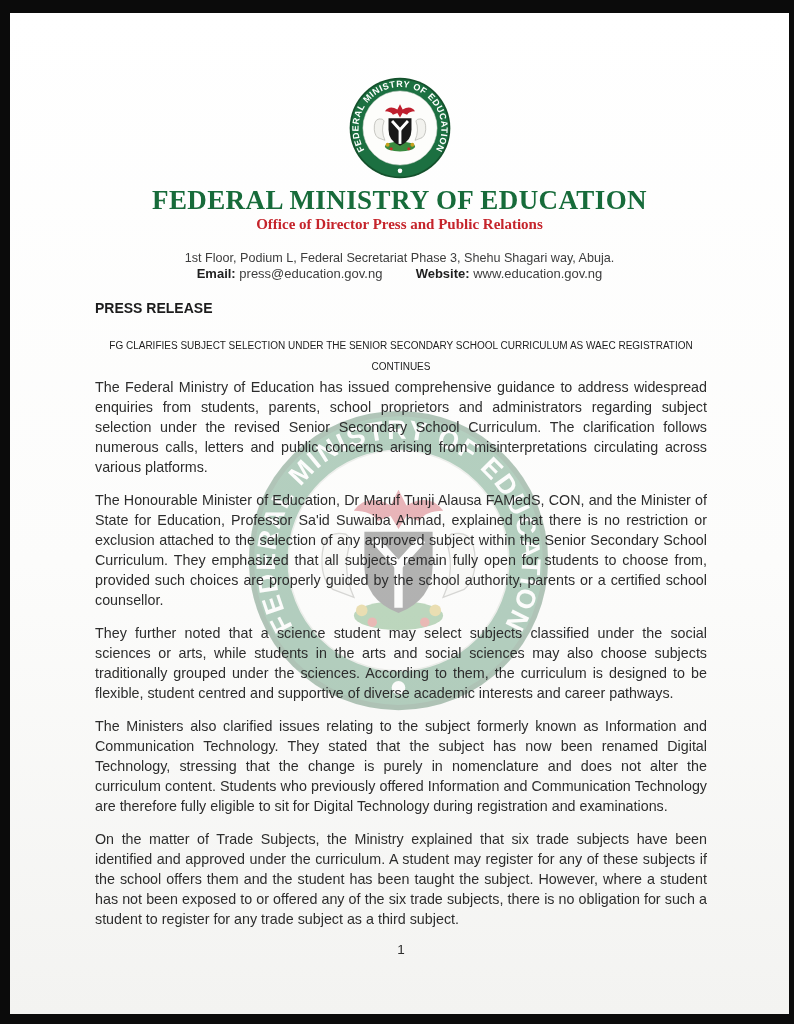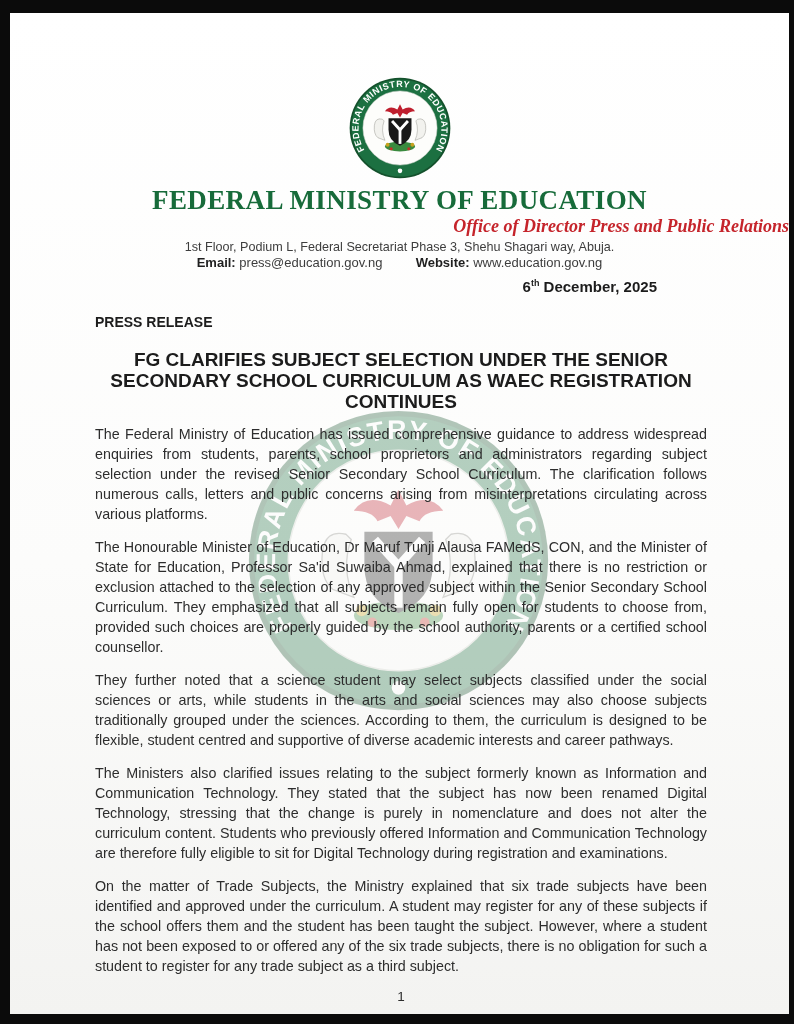--- a/index.html
+++ b/index.html
@@ -38,28 +38,26 @@
     font-family: "Liberation Serif", serif;
     font-weight: 800;
     font-size: 27px;
     letter-spacing: 0.4px;
     color: #176b3a;
     line-height: 1.05;
   }
   .office-line {
     margin-top: 2px;
     font-family: "Liberation Serif", serif;
-    font-style: italic;
     font-weight: 700;
-    font-size: 18px;
+    font-size: 15px;
     color: #c5242b;
-    text-align: right;
   }
   .address-line {
-    margin-top: 3px;
+    margin-top: 18px;
     font-size: 12.6px;
     color: #3d3d3d;
   }
   .contact-line {
     margin-top: 1px;
     font-size: 13px;
     color: #3d3d3d;
   }
   .contact-line b { color: #1f1f1f; }
   .contact-gap { display: inline-block; width: 26px; }
@@ -80,25 +78,25 @@
   }
   .date-line sup { font-size: 9px; vertical-align: super; line-height: 0; }
 
   .press-release {
     margin-top: 19px;
     font-weight: 700;
     font-size: 14px;
     color: #1c1c1c;
   }
   .headline {
-    margin: 19px auto 12px auto;
+    margin: 19px auto 0 auto;
     max-width: 616px;
     text-align: center;
-    font-weight: 700;
-    font-size: 19px;
+    font-weight: 400;
+    font-size: 10px;
     line-height: 21px;
     color: #1c1c1c;
   }
   .body-copy { }
   .body-copy p {
     font-size: 14.3px;
     line-height: 20px;
     text-align: justify;
     margin-bottom: 13px;
   }
@@ -157,21 +155,20 @@
         <b>Email:</b>
         <span>press@education.gov.ng</span>
         <span class="contact-gap"></span>
         <b>Website:</b>
         <span>www.education.gov.ng</span>
       </div>
     </div>
 
     <div class="content">
 
-      <div class="date-line"><span>6</span><sup>th</sup><span> December, 2025</span></div>
 
       <div class="press-release">PRESS RELEASE</div>
 
       <div class="headline">FG CLARIFIES SUBJECT SELECTION UNDER THE SENIOR SECONDARY SCHOOL CURRICULUM AS WAEC REGISTRATION CONTINUES</div>
 
       <div class="body-copy">
         <p>The Federal Ministry of Education has issued comprehensive guidance to address widespread enquiries from students, parents, school proprietors and administrators regarding subject selection under the revised Senior Secondary School Curriculum. The clarification follows numerous calls, letters and public concerns arising from misinterpretations circulating across various platforms.</p>
         <p>The Honourable Minister of Education, Dr Maruf Tunji Alausa FAMedS, CON, and the Minister of State for Education, Professor Sa'id Suwaiba Ahmad, explained that there is no restriction or exclusion attached to the selection of any approved subject within the Senior Secondary School Curriculum. They emphasized that all subjects remain fully open for students to choose from, provided such choices are properly guided by the school authority, parents or a certified school counsellor.</p>
         <p>They further noted that a science student may select subjects classified under the social sciences or arts, while students in the arts and social sciences may also choose subjects traditionally grouped under the sciences. According to them, the curriculum is designed to be flexible, student centred and supportive of diverse academic interests and career pathways.</p>
         <p>The Ministers also clarified issues relating to the subject formerly known as Information and Communication Technology. They stated that the subject has now been renamed Digital Technology, stressing that the change is purely in nomenclature and does not alter the curriculum content. Students who previously offered Information and Communication Technology are therefore fully eligible to sit for Digital Technology during registration and examinations.</p>

